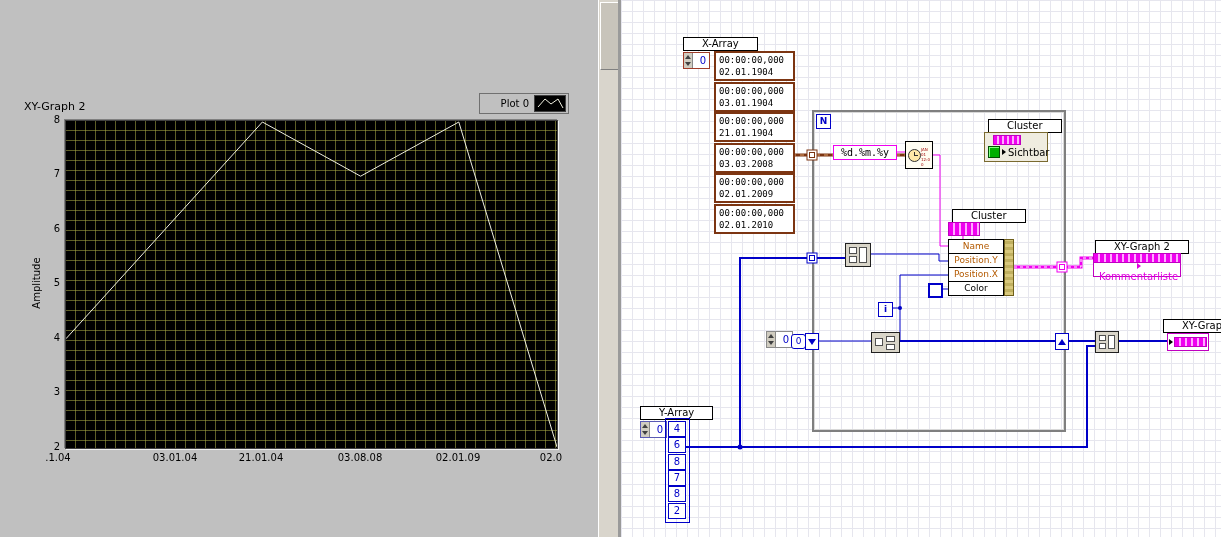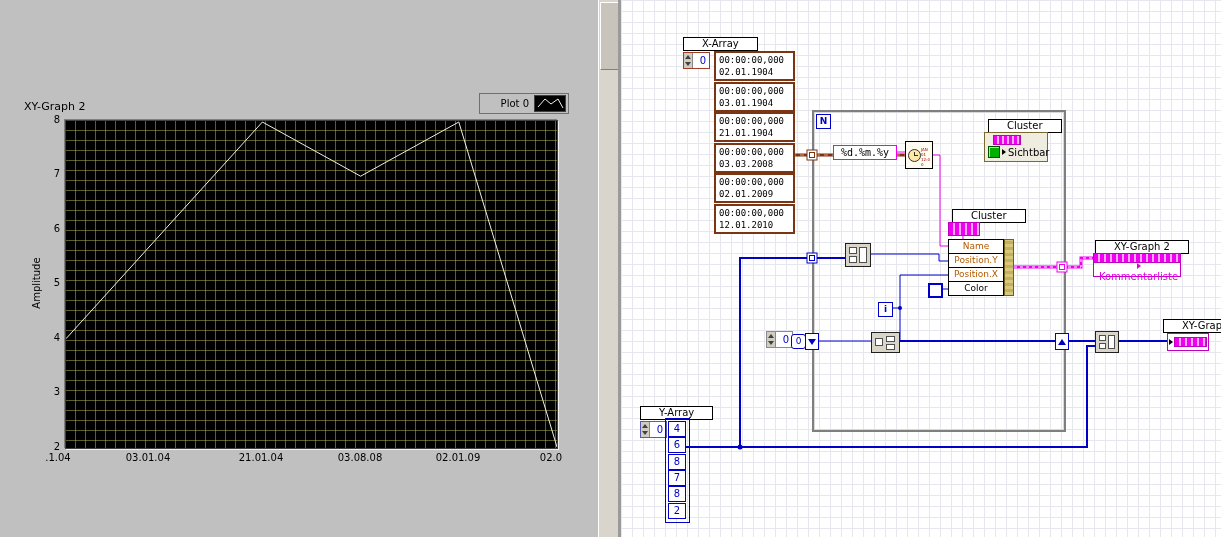--- a/index.html
+++ b/index.html
@@ -174,21 +174,21 @@
     <span class="ytick" style="left:28px; top:386px;">3</span>
     <span class="ytick" style="left:28px; top:441px;">2</span>
 
     <div class="plot">
       <svg id="plot-svg" width="491" height="327" viewBox="0 0 491 327">
           <polyline points="0.0,217.7 98.2,109.3 196.4,1.0 294.6,55.2 392.8,1.0 491.0,326.0" fill="none" stroke="#f0f0e0" stroke-width="1"></polyline>
         </svg>
     </div>
 
     <span class="xtick" style="left:58px;">.1.04</span>
-    <span class="xtick" style="left:148px;">03.01.04</span>
+    <span class="xtick" style="left:175px;">03.01.04</span>
     <span class="xtick" style="left:261px;">21.01.04</span>
     <span class="xtick" style="left:360px;text-align:right;">03.08.08</span>
     <span class="xtick" style="left:458px;">02.01.09</span>
     <span class="xtick" style="left:551px;">02.0</span>
   </section>
 
   <div id="fp-scrollbar">
     <div class="sb-thumb"></div>
   </div>
   <div id="win-edge"></div>
@@ -254,21 +254,21 @@
     <div class="ts" style="left:93px; top:143px;">
       <span>00:00:00,000</span>
       <span>03.03.2008</span>
     </div>
     <div class="ts" style="left:93px; top:173px;">
       <span>00:00:00,000</span>
       <span>02.01.2009</span>
     </div>
     <div class="ts" style="left:93px; top:204px;">
       <span>00:00:00,000</span>
-      <span>12.01.2010</span>
+      <span>02.01.2010</span>
     </div>
 
     <div class="nbox" style="left:195px; top:114px;">N</div>
     <div class="nbox" style="left:257px; top:302px;">i</div>
 
     <div class="strc" style="left:212px; top:145px;">%d.%m.%y</div>
     <div class="clock" style="left:284px; top:141px;">
       <span class="clock-face"></span>
       <span class="clock-txt">JAN 01 12:00</span>
     </div>

